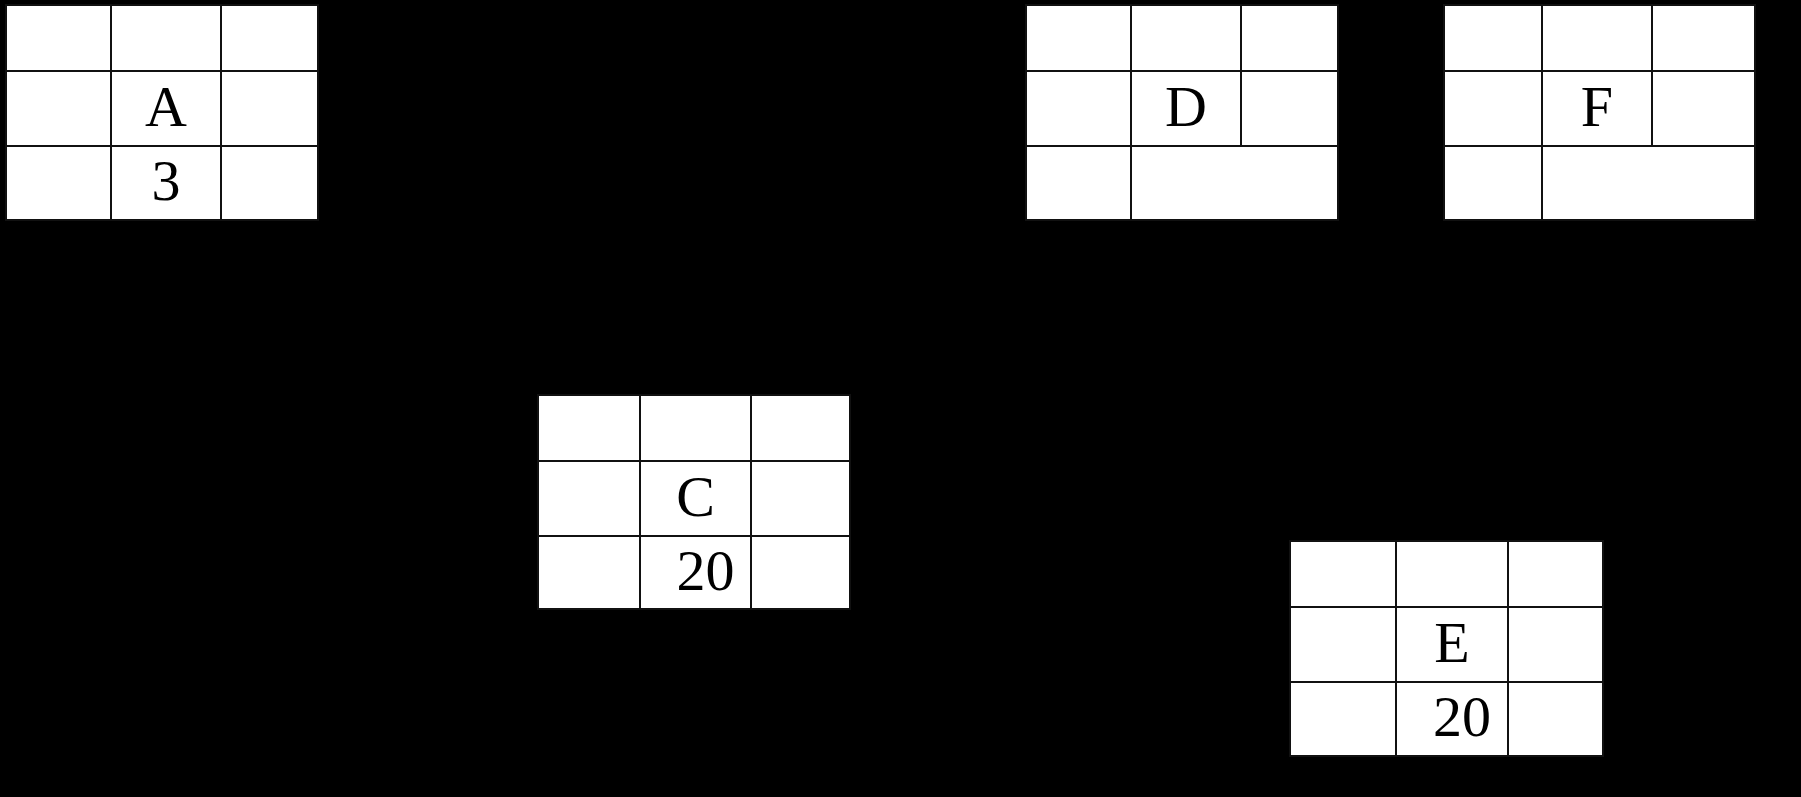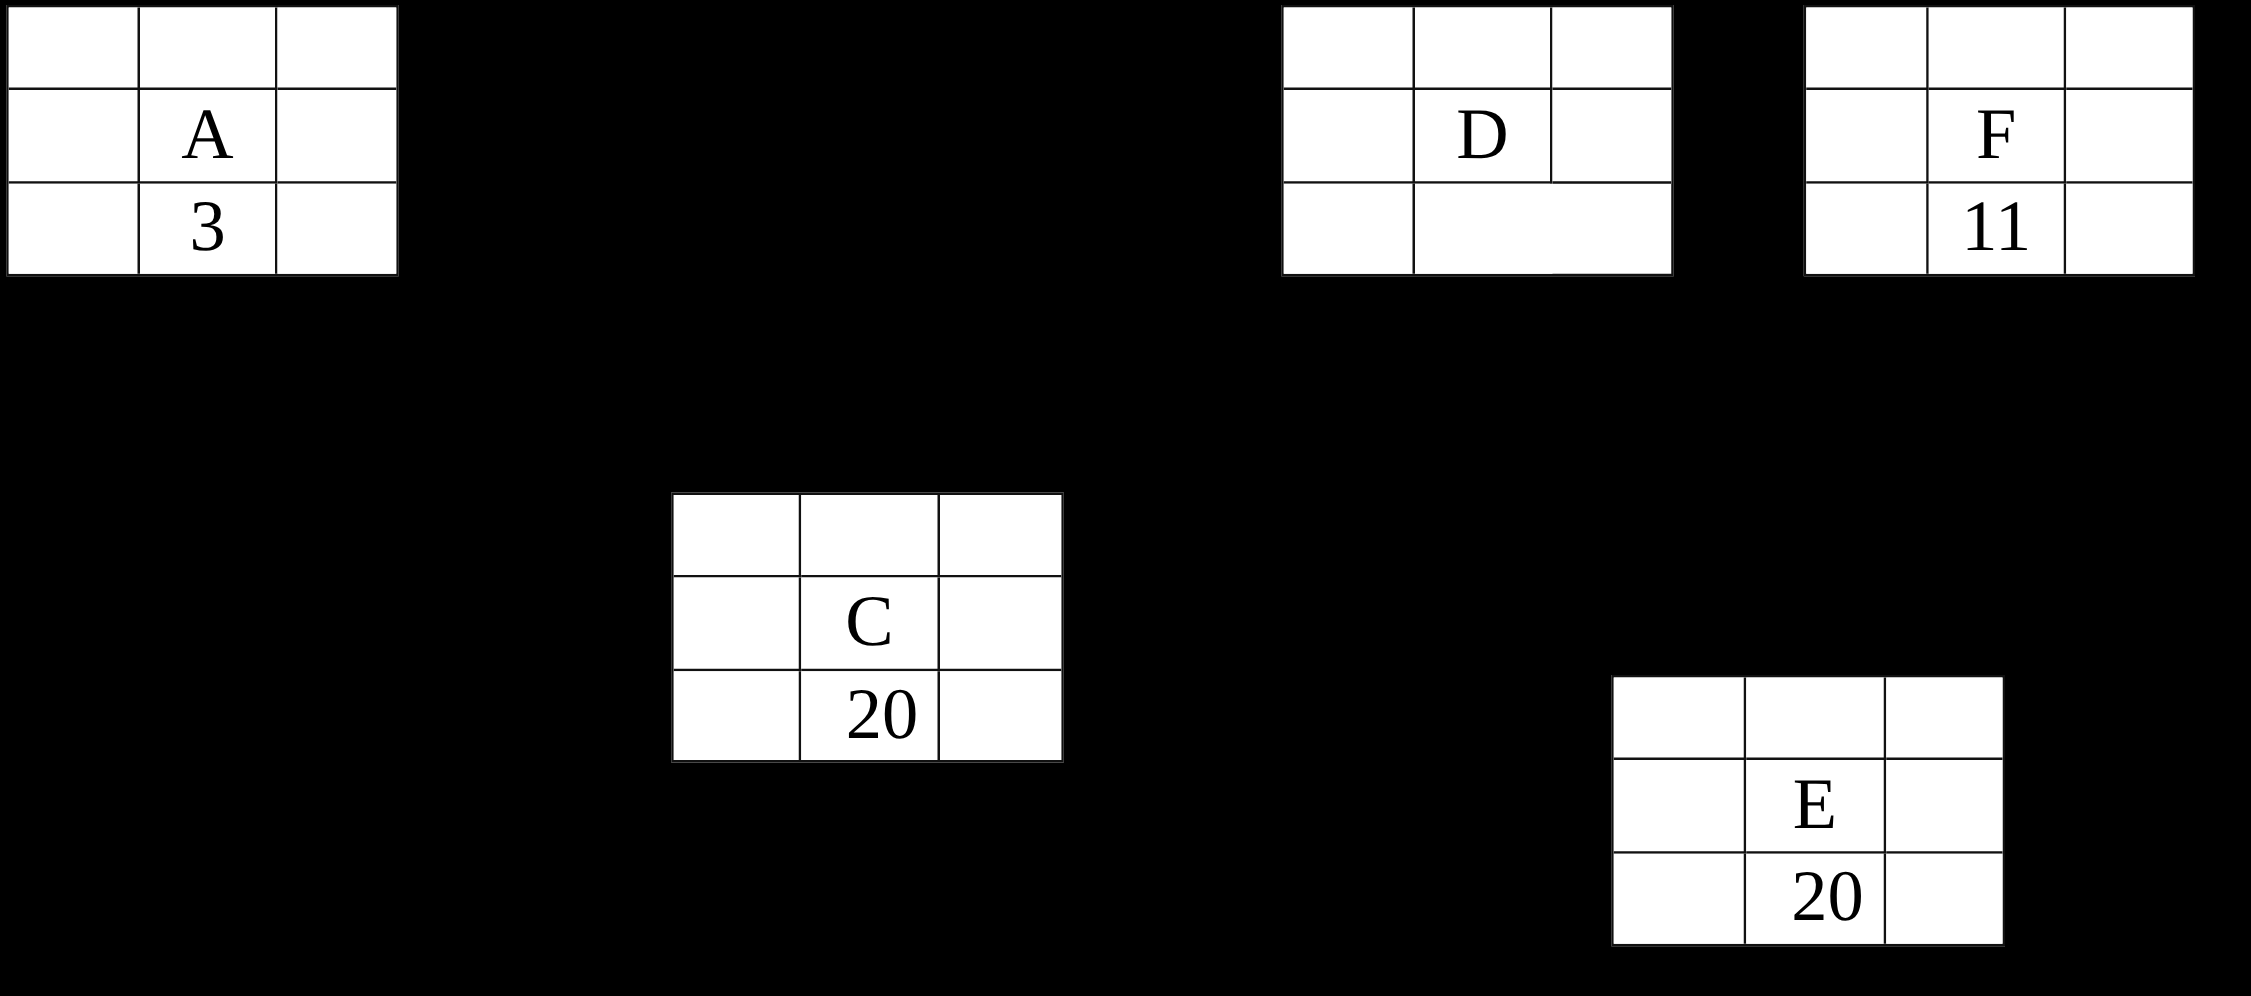--- a/index.html
+++ b/index.html
@@ -113,23 +113,20 @@
     <div class="cell r1 c2"></div>
     <div class="cell r1 c3"></div>
 
     <div class="cell r2 c1"></div>
     <div class="cell r2 c2 label">
       <span class="glyph">F</span>
     </div>
     <div class="cell r2 c3"></div>
 
     <div class="cell r3 c1"></div>
-    <div class="cell r3 c2 value">
-      <span class="glyph">11</span>
-    </div>
     <div class="cell r3 c3"></div>
   </div>
 
   <div class="node" id="node-c">
     <div class="cell r1 c1"></div>
     <div class="cell r1 c2"></div>
     <div class="cell r1 c3"></div>
 
     <div class="cell r2 c1"></div>
     <div class="cell r2 c2 label">

